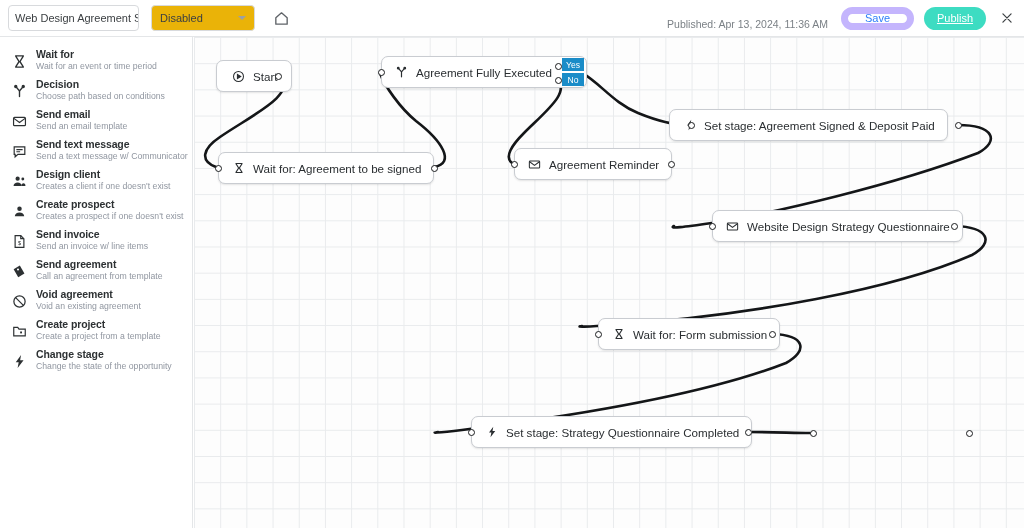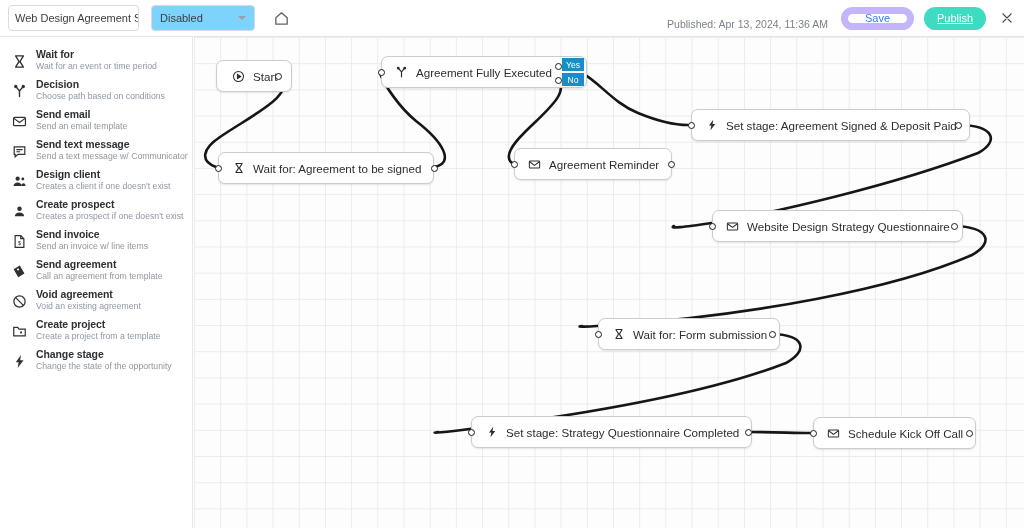--- a/index.html
+++ b/index.html
@@ -34,21 +34,21 @@
     padding: 0 6px;
     white-space: nowrap; overflow: hidden; text-overflow: clip;
     display: flex; align-items: center;
     outline: none;
   }
   .status-select {
     margin-left: 12px;
     width: 104px; height: 26px;
     border: 1px solid #d8dadd;
     border-radius: 4px;
-    background: #7dd3fc;
+    background: #eab308;
     display: flex; align-items: center;
     padding: 0 6px 0 8px;
     font-size: 11px; color: #3c4043;
     position: relative;
   }
   .status-select .sel-label { flex: 1; }
   .caret {
     width: 0; height: 0;
     border-left: 4px solid transparent;
     border-right: 4px solid transparent;
@@ -446,21 +446,21 @@
         <svg width="13" height="13" viewBox="0 0 24 24" fill="none" stroke="#2a2e31" stroke-width="1.9">
           <rect x="2.5" y="5.5" width="19" height="13" rx="1.5"></rect>
             <path d="M3 7 L12 13.5 L21 7"></path>
         </svg>
       </span>
       <span class="n-label">Agreement Reminder</span>
     </div>
     <div class="port" style="left:316.5px; top:123.5px;"></div>
     <div class="port" style="left:473.5px; top:123.5px;"></div>
 
-    <div class="node" style="left:497px; top:72px;">
+    <div class="node" style="left:475px; top:72px;">
       <span class="n-icon">
         <svg width="12" height="12" viewBox="0 0 24 24" fill="#2a2e31">
           <path d="M14.5 1.5 6 13h4.7L9 22.5 18.5 10H13z"></path>
         </svg>
       </span>
       <span class="n-label">Set stage: Agreement Signed &amp; Deposit Paid</span>
     </div>
     <div class="port" style="left:493.5px; top:84.5px;"></div>
     <div class="port" style="left:760.5px; top:84.5px;"></div>
 
@@ -491,26 +491,17 @@
       <span class="n-icon">
         <svg width="12" height="12" viewBox="0 0 24 24" fill="#2a2e31">
           <path d="M14.5 1.5 6 13h4.7L9 22.5 18.5 10H13z"></path>
         </svg>
       </span>
       <span class="n-label">Set stage: Strategy Questionnaire Completed</span>
     </div>
     <div class="port" style="left:273.5px; top:391.5px;"></div>
     <div class="port" style="left:550.5px; top:391.5px;"></div>
 
-    <div class="node" style="left:619px; top:380px;">
-      <span class="n-icon">
-        <svg width="13" height="13" viewBox="0 0 24 24" fill="none" stroke="#2a2e31" stroke-width="1.9">
-          <rect x="2.5" y="5.5" width="19" height="13" rx="1.5"></rect>
-            <path d="M3 7 L12 13.5 L21 7"></path>
-        </svg>
-      </span>
-      <span class="n-label">Schedule Kick Off Call</span>
-    </div>
     <div class="port" style="left:615.5px; top:392.5px;"></div>
     <div class="port" style="left:771.5px; top:392.5px;"></div>
 
   </div>
 </div>
 
 </body></html>

